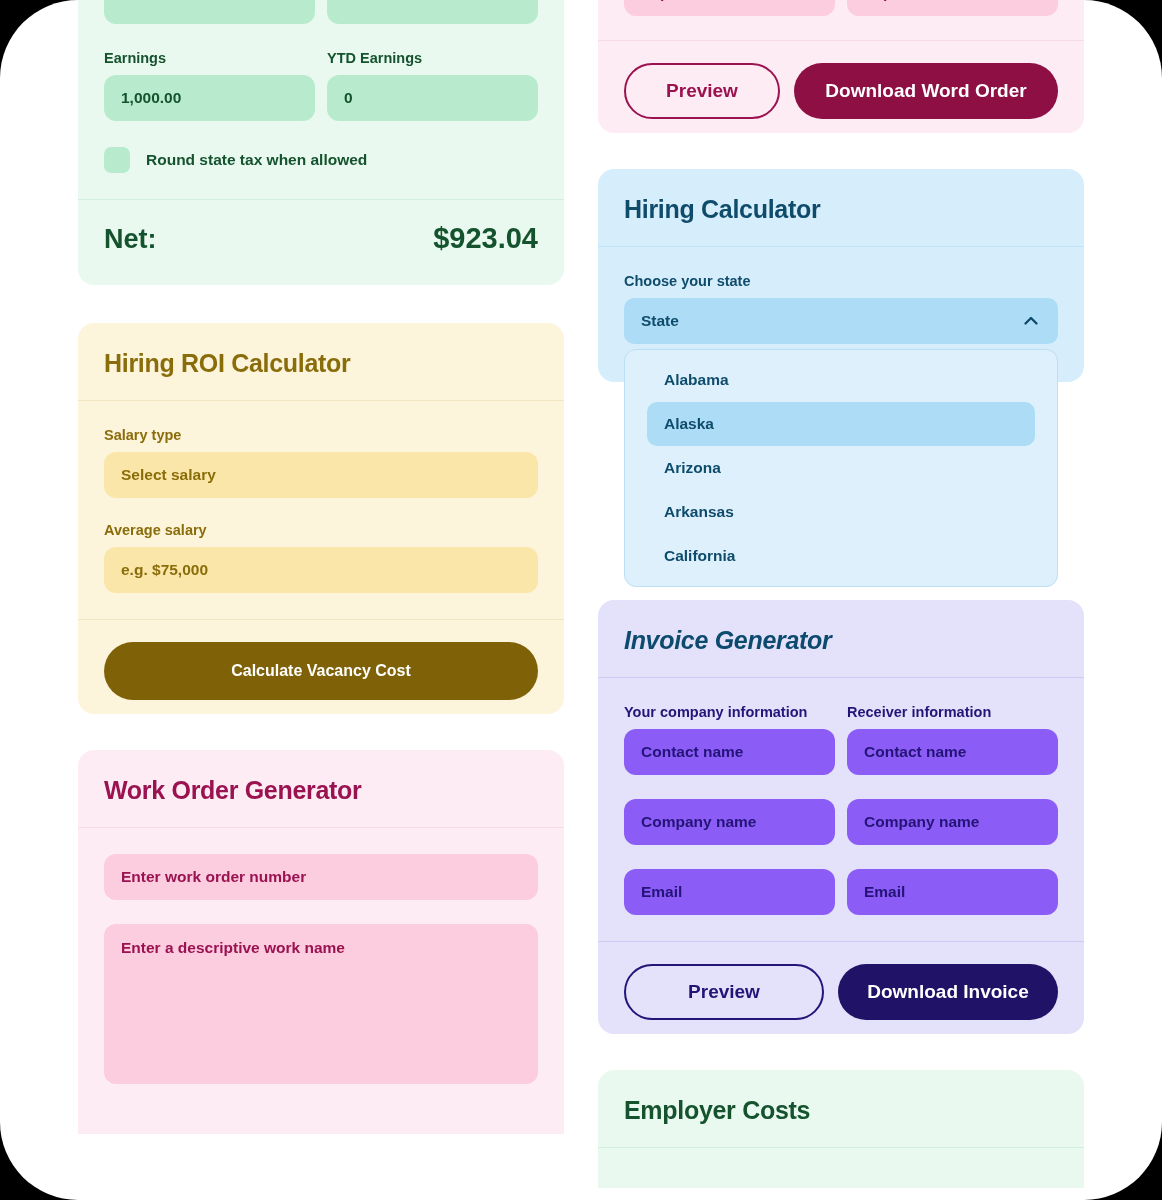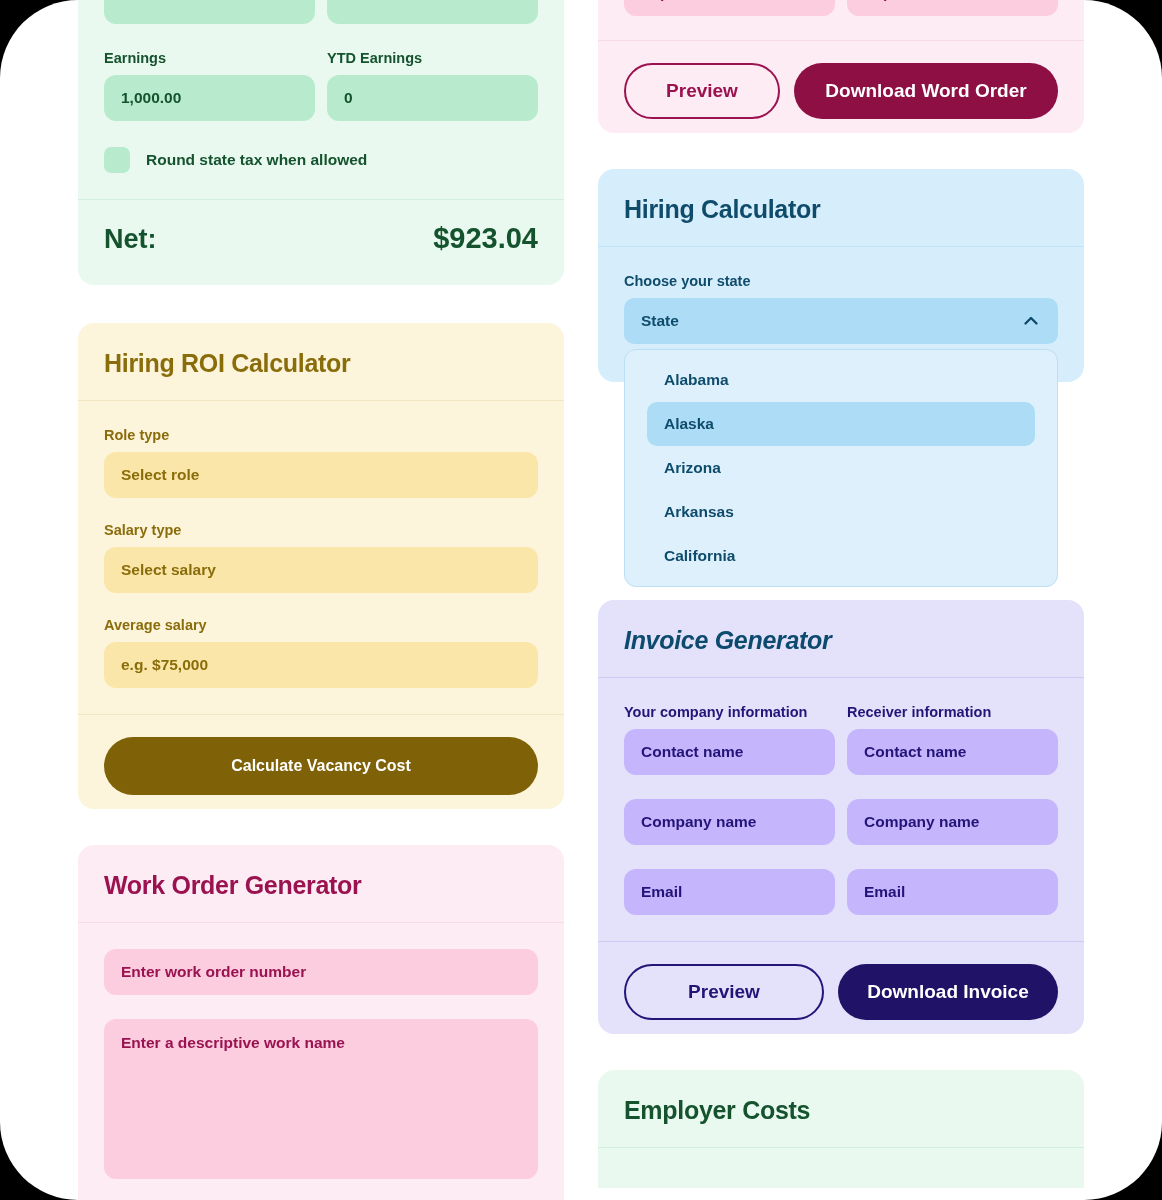--- a/index.html
+++ b/index.html
@@ -159,21 +159,21 @@
     font-weight: bold;
     color: #0F4C6B;
     border-radius: 10px;
   }
   .dd-item.sel { background: #ADDCF6; }
 
   
   .c-purple        { background: #E4E1FA; }
   .c-purple .card-title { color: #0c4a6e; font-style: italic; }
   .purple-label    { color: #241478; }
-  .purple-input    { background: #c4b5fd; color: #241478; }
+  .purple-input    { background: #8b5cf6; color: #241478; }
   .purple-div      { background: #CFC9F3; }
   .btn-purple-outline { background: transparent; color: #241478; border: 2px solid #241478; }
   .btn-purple-solid   { background: #201266; color: #ffffff; }
 
   
   .c-green2        { background: #E9F9F0; }
   .c-green2 .card-title { color: #14532d; }
 
   .btn-row { display: flex; gap: 14px; }
   .spacer-26 { height: 26px; }
@@ -218,24 +218,20 @@
       </div>
 
       <div style="height:38px"></div>
 
       <div class="card c-yellow">
         <div class="card-head">
           <div class="card-title">Hiring ROI Calculator</div>
         </div>
         <div class="divider yellow-div"></div>
         <div class="card-body">
-          <div class="mb-24">
-            <div class="field-label yellow-label">Role type</div>
-            <div class="input yellow-input">Select role</div>
-          </div>
           <div class="mb-24">
             <div class="field-label yellow-label">Salary type</div>
             <div class="input yellow-input">Select salary</div>
           </div>
           <div>
             <div class="field-label yellow-label">Average salary</div>
             <div class="input yellow-input">e.g. $75,000</div>
           </div>
         </div>
         <div class="divider yellow-div"></div>

